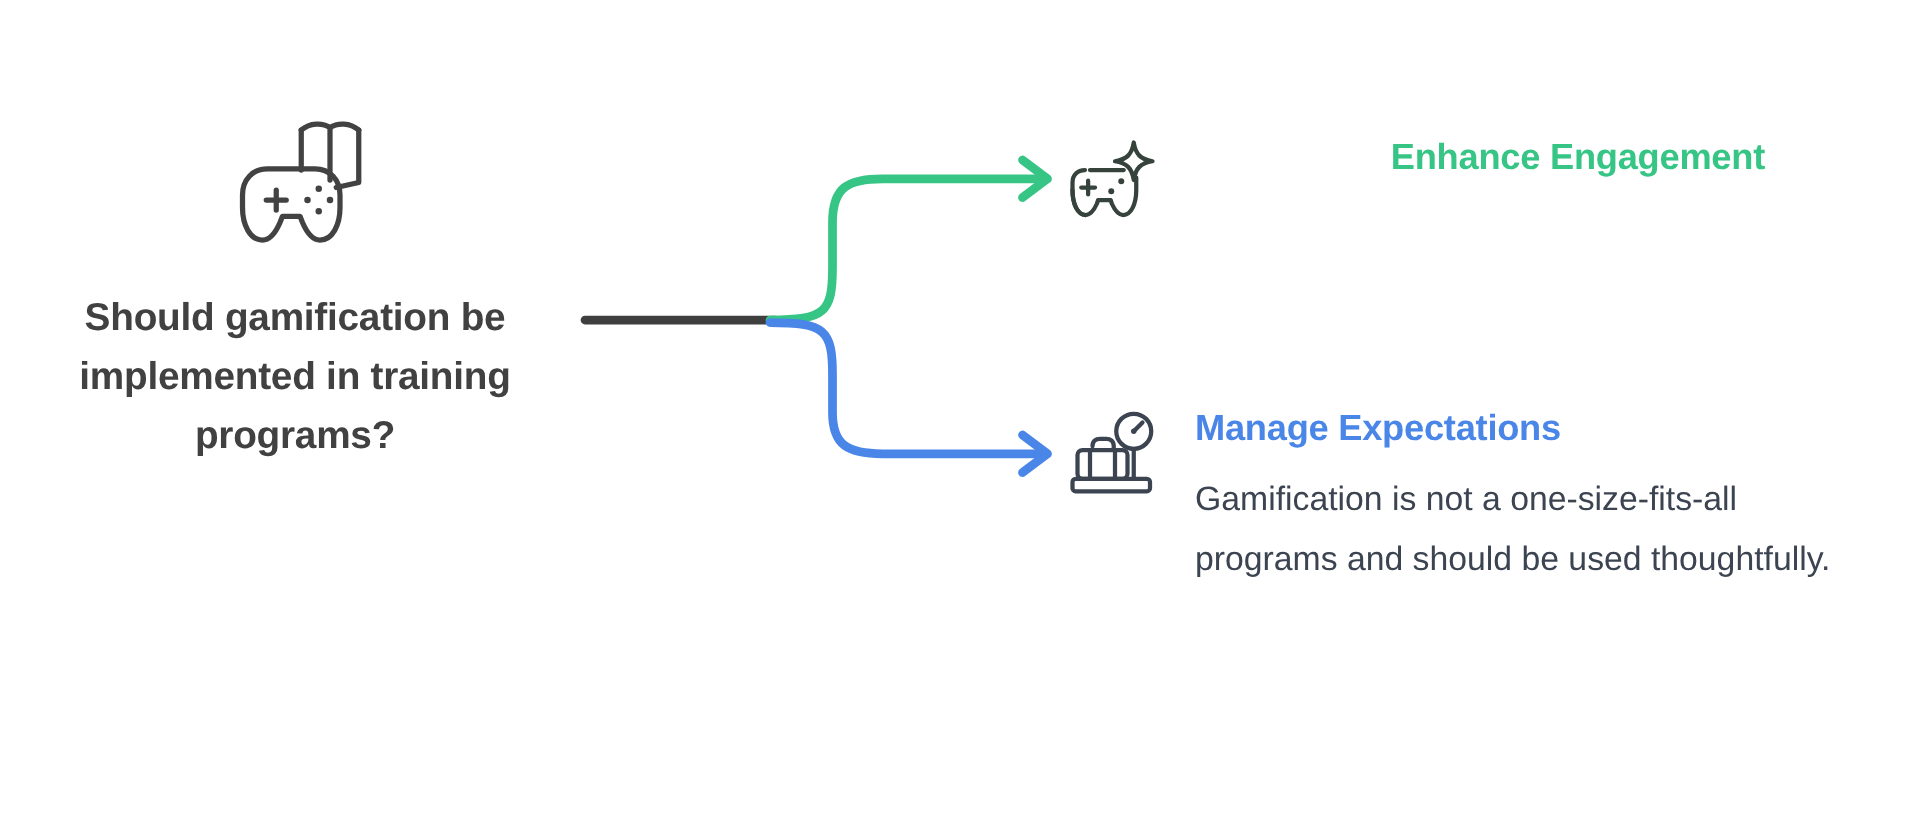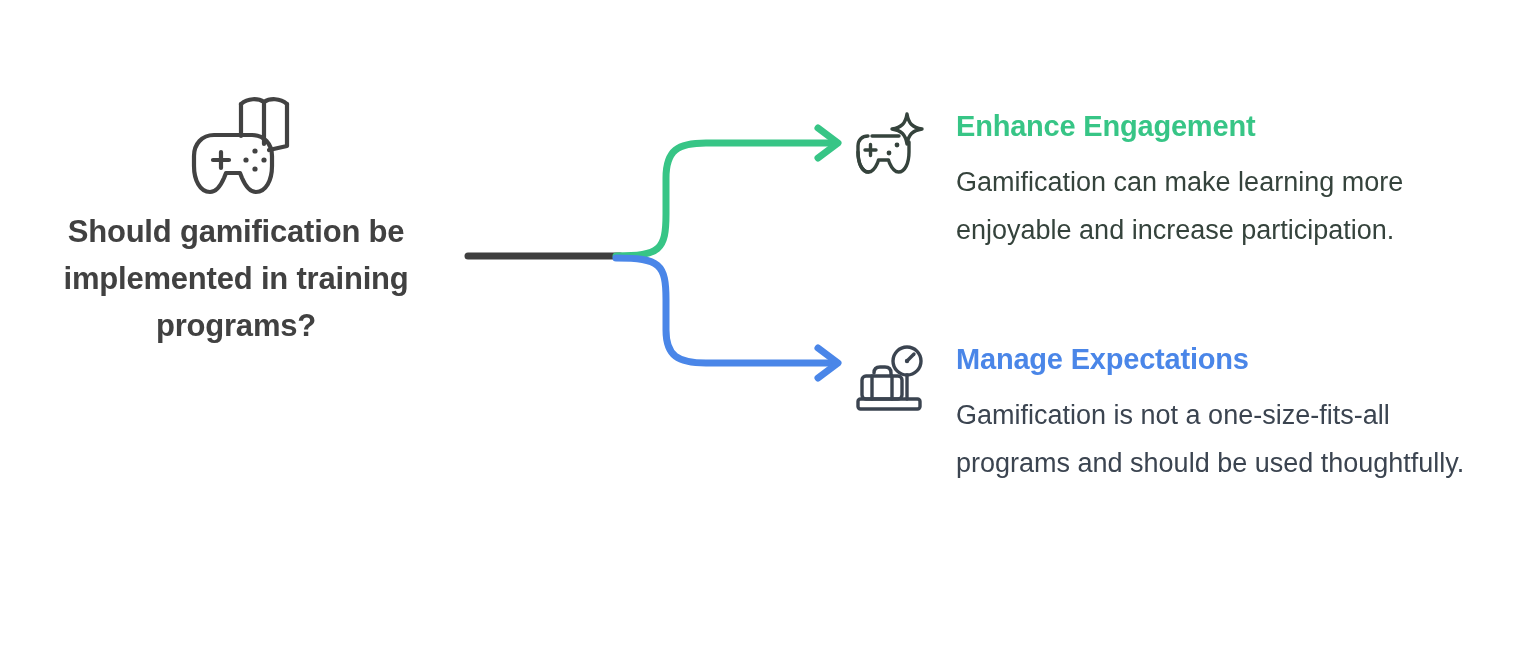--- a/index.html
+++ b/index.html
@@ -22,20 +22,21 @@
     width:380px;
     display:flex;
     flex-direction:column;
     align-items:center;
   }
   #root-icon {
     width:120px; height:120px;
     display:block;
   }
   #root-title {
+    margin-top:22px;
     width:380px;
     text-align:center;
     font-size:31px;
     font-weight:700;
     line-height:1.52;
     color:#414141;
     letter-spacing:-0.2px;
   }
 
   
@@ -45,39 +46,39 @@
     width:1528px; height:652px;
     pointer-events:none;
   }
 
   
   .branch {
     position:absolute;
     display:block;
   }
   #branch-1 { left:852px; top:108px; width:560px; }
-  #branch-2 { left:852px; top:341px; width:560px; }
+  #branch-2 { left:852px; top:325px; width:560px; }
 
   .branch-icon {
     position:absolute;
     left:0; top:0;
     width:76px; height:76px;
     display:block;
   }
   .branch-body {
     padding-left:104px;
   }
   .branch-heading {
     font-size:29px;
     font-weight:700;
     line-height:1.25;
     letter-spacing:-0.2px;
     white-space:nowrap;
   }
-  #heading-1 { color:#37c586; }
+  #heading-1 { color:#37c586;text-align:right; }
   #heading-2 { color:#4a86e8; }
 
   .branch-desc {
     margin-top:14px;
     font-size:27px;
     font-weight:400;
     line-height:1.78;
     color:#3b4450;
     width:520px;
   }
@@ -141,21 +142,20 @@
       <path d="M6 44 C6 55 10 64 16.5 64"></path>
 
       <path d="M13 42 L24 42 M18.5 36.5 L18.5 47.5"></path>
 
       <circle cx="45" cy="37" r="2.4" fill="#35433c" stroke="none"></circle>
       <circle cx="37" cy="45" r="2.4" fill="#35433c" stroke="none"></circle>
     </svg>
 
     <div class="branch-body">
       <div class="branch-heading" id="heading-1">Enhance Engagement</div>
-      <div class="branch-desc" id="desc-1">Gamification can make learning more enjoyable and increase participation.</div>
     </div>
   </div>
 
   <div class="branch" id="branch-2">
 
     <svg class="branch-icon" viewBox="0 0 76 76" fill="none" stroke="#3b4450" stroke-width="3.4" stroke-linecap="round" stroke-linejoin="round">
 
       <circle cx="55" cy="20" r="14"></circle>
       <path d="M55 20 L62 13"></path>
       <circle cx="55" cy="20" r="2.2" fill="#3b4450" stroke="none"></circle>

